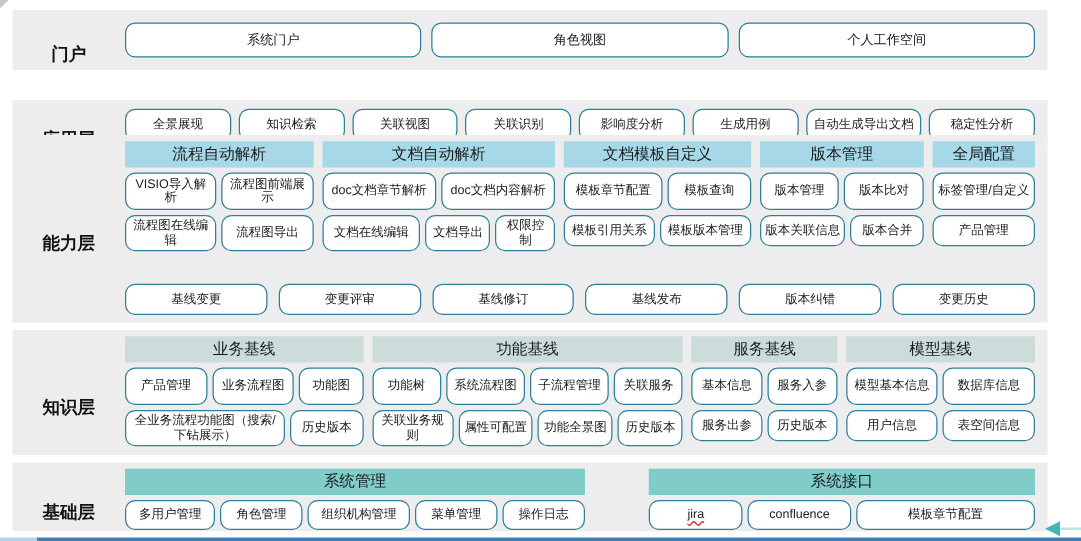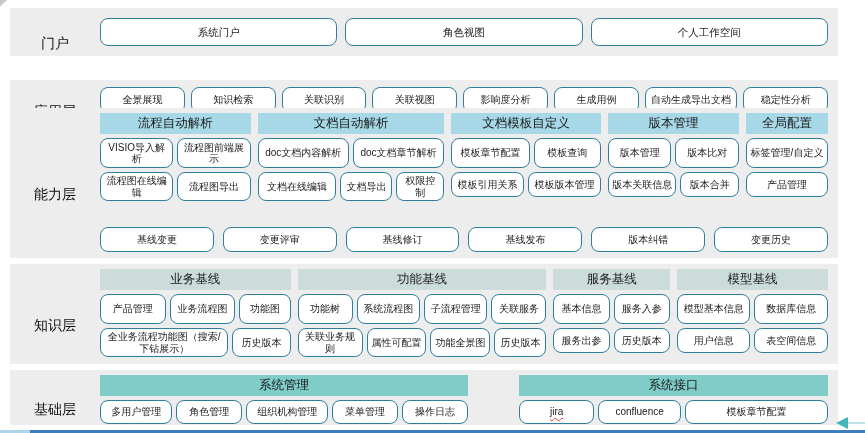--- a/index.html
+++ b/index.html
@@ -5,21 +5,21 @@
   html,body{margin:0;padding:0;background:#fff;}
   .canvas{position:relative;width:865px;height:433px;background:#fff;overflow:hidden;
           font-family:"Liberation Sans","DejaVu Sans",sans-serif;color:#1a1a1a;}
   .row{position:absolute;left:10px;width:828px;background:#ededed;display:flex;align-items:center;box-sizing:border-box;}
   .row-portal{top:8px;height:48px;}
   .row-app{top:80px;height:40px;}
   .row-capability{top:108px;height:150px;align-items:stretch;}
   .row-knowledge{top:264px;height:100px;align-items:stretch;}
   .row-foundation{top:370px;height:55px;align-items:stretch;}
   .layer-label{width:90px;flex:0 0 90px;display:flex;align-items:center;justify-content:center;
-               font-weight:normal;font-size:14px;color:#111;margin-top:24px;}
+               font-weight:bold;font-size:14px;color:#111;margin-top:24px;}
   .content{flex:1;display:flex;align-items:center;gap:8px;padding:0 10px 0 0;box-sizing:border-box;}
   .content-col{flex:1;display:flex;flex-direction:column;gap:5px;padding:5px 10px 6px 0;box-sizing:border-box;}
   .btn{background:#fff;border:1.5px solid #2e7f9c;border-radius:8px;display:flex;align-items:center;justify-content:center;
        text-align:center;font-size:10px;line-height:1.15;padding:2px 3px;box-sizing:border-box;min-height:24px;}
   .btn-lg{min-height:28px;font-size:10.5px;}
   .groups{display:flex;gap:7px;flex:1;}
   .group{display:flex;flex-direction:column;gap:4px;min-width:0;}
   .group-header{height:21px;font-weight:normal;font-size:12.5px;display:flex;align-items:center;justify-content:center;background:#a6d8e8;}
   .group-row{display:flex;gap:4px;}
   .group-row .btn{flex:1;}
@@ -53,22 +53,22 @@
       <div class="btn btn-lg" style="flex:1">角色视图</div>
       <div class="btn btn-lg" style="flex:1">个人工作空间</div>
     </div>
   </div>
 
   <div class="row row-app">
     <div class="layer-label">应用层</div>
     <div class="content" style="gap:6px">
       <div class="btn" style="flex:1;min-height:26px">全景展现</div>
       <div class="btn" style="flex:1;min-height:26px">知识检索</div>
+      <div class="btn" style="flex:1;min-height:26px">关联视图</div>
       <div class="btn" style="flex:1;min-height:26px">关联识别</div>
-      <div class="btn" style="flex:1;min-height:26px">关联视图</div>
       <div class="btn" style="flex:1;min-height:26px">影响度分析</div>
       <div class="btn" style="flex:1;min-height:26px">生成用例</div>
       <div class="btn" style="flex:1.1;min-height:26px">自动生成导出文档</div>
       <div class="btn" style="flex:1;min-height:26px">稳定性分析</div>
     </div>
   </div>
 
   <div class="row row-capability">
     <div class="layer-label">能力层</div>
     <div class="content-col">
@@ -82,22 +82,22 @@
           </div>
           <div class="group-row r2">
             <div class="btn">流程图在线编辑</div>
             <div class="btn">流程图导出</div>
           </div>
         </div>
 
         <div class="group" style="flex:182">
           <div class="group-header hdr-blue">文档自动解析</div>
           <div class="group-row r1">
+            <div class="btn">doc文档章节解析</div>
             <div class="btn">doc文档内容解析</div>
-            <div class="btn">doc文档章节解析</div>
           </div>
           <div class="group-row r2">
             <div class="btn" style="flex:1.6">文档在线编辑</div>
             <div class="btn">文档导出</div>
             <div class="btn" style="flex:0.9">权限控制</div>
           </div>
         </div>
 
         <div class="group" style="flex:146">
           <div class="group-header hdr-blue">文档模板自定义</div>

